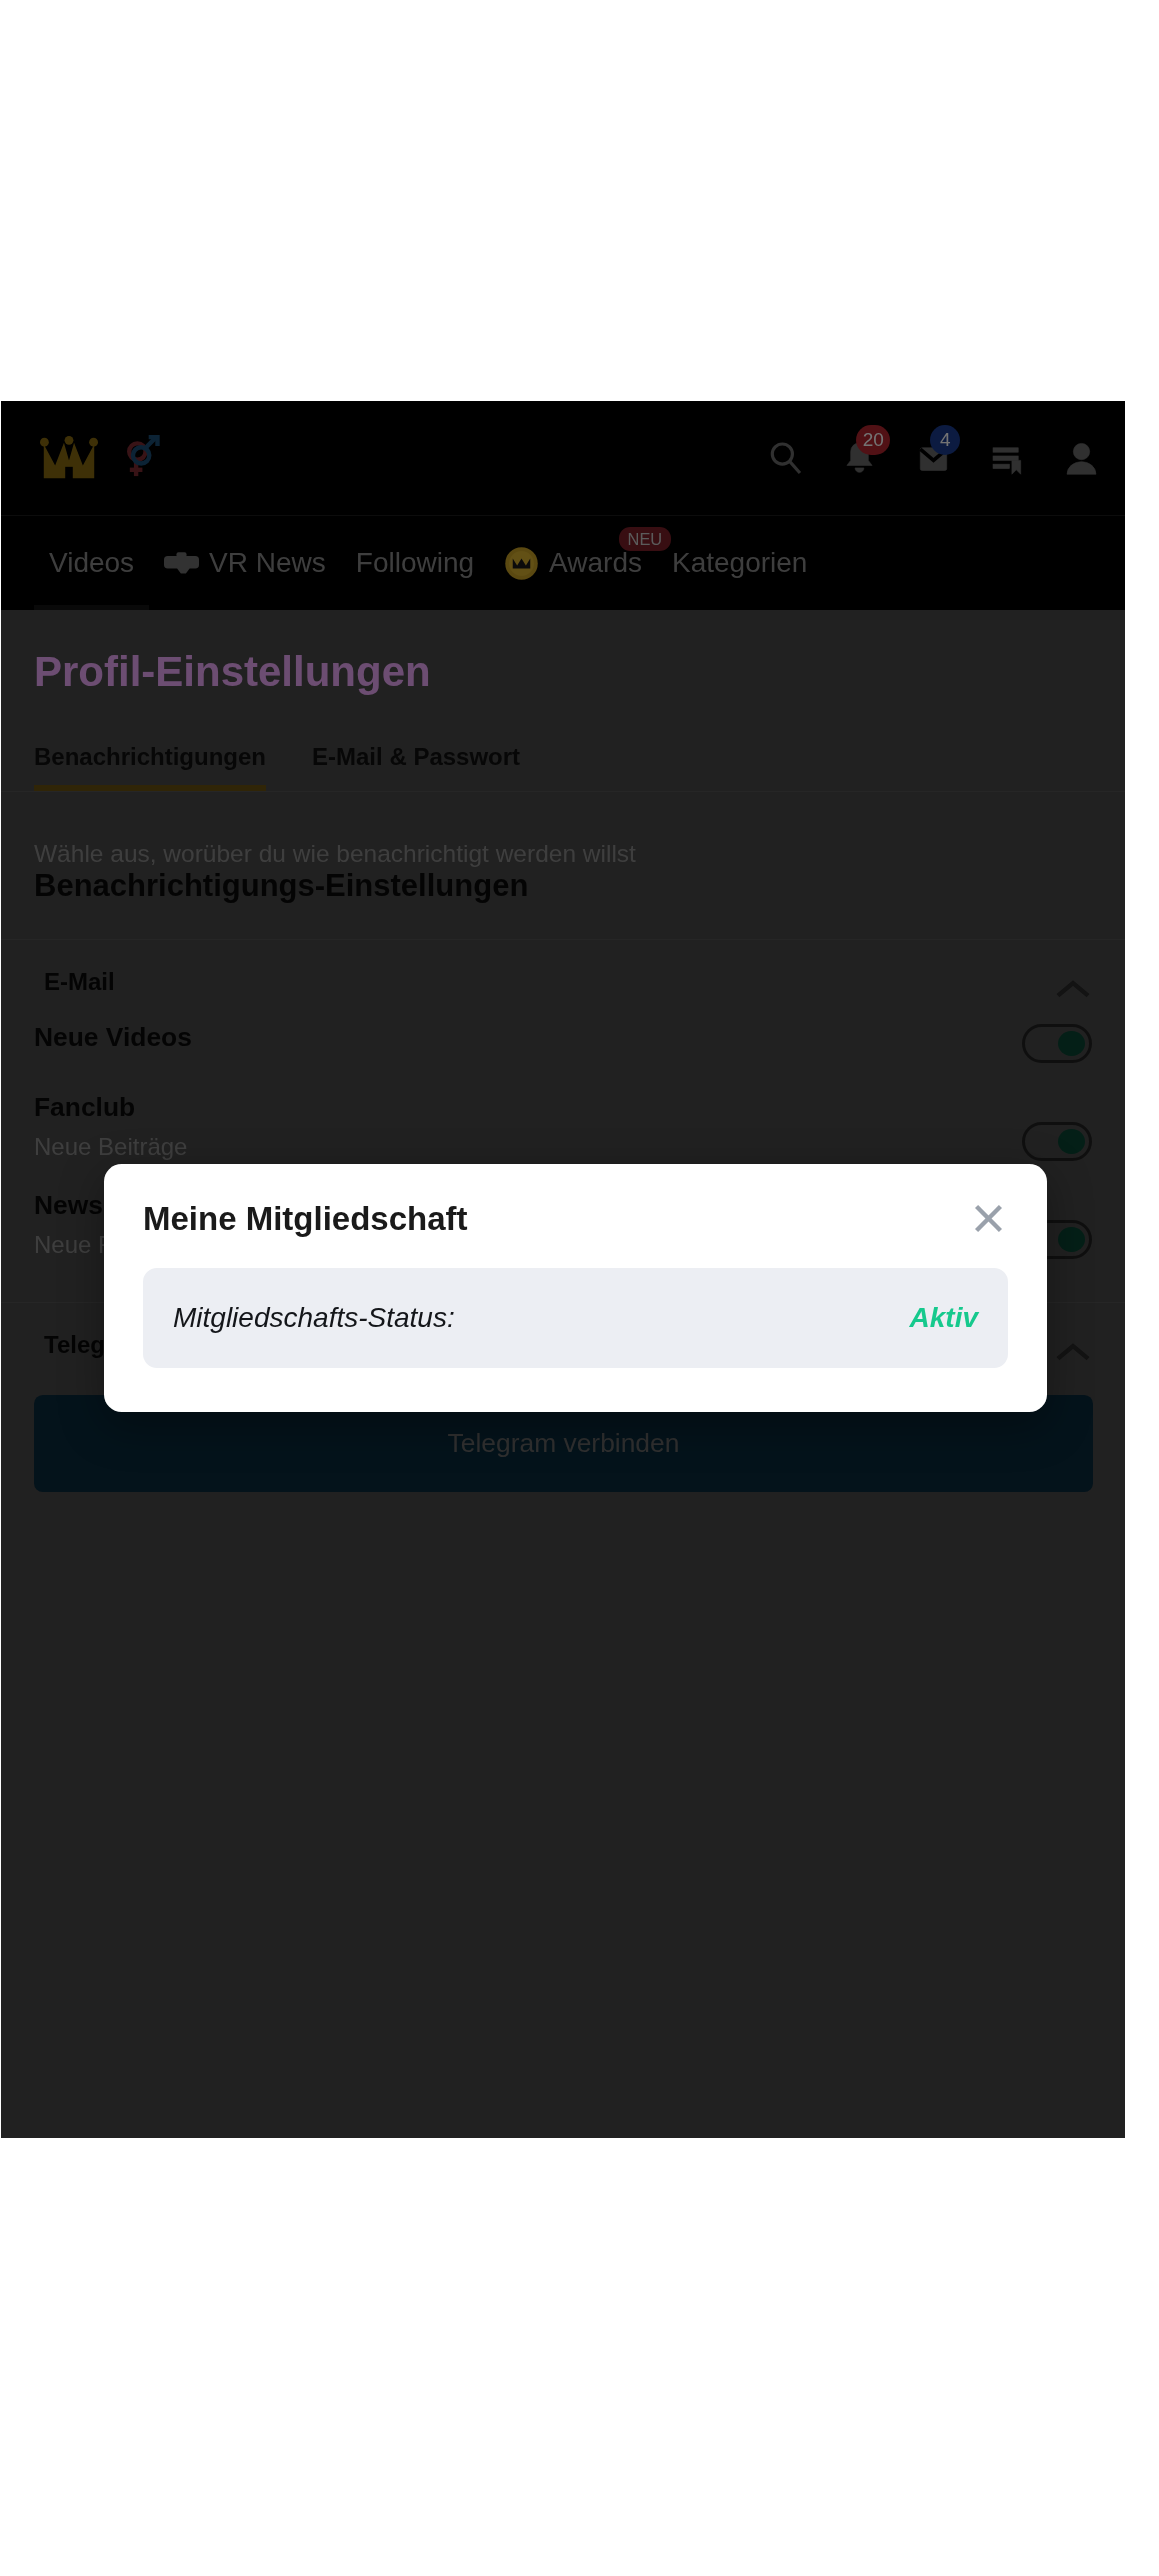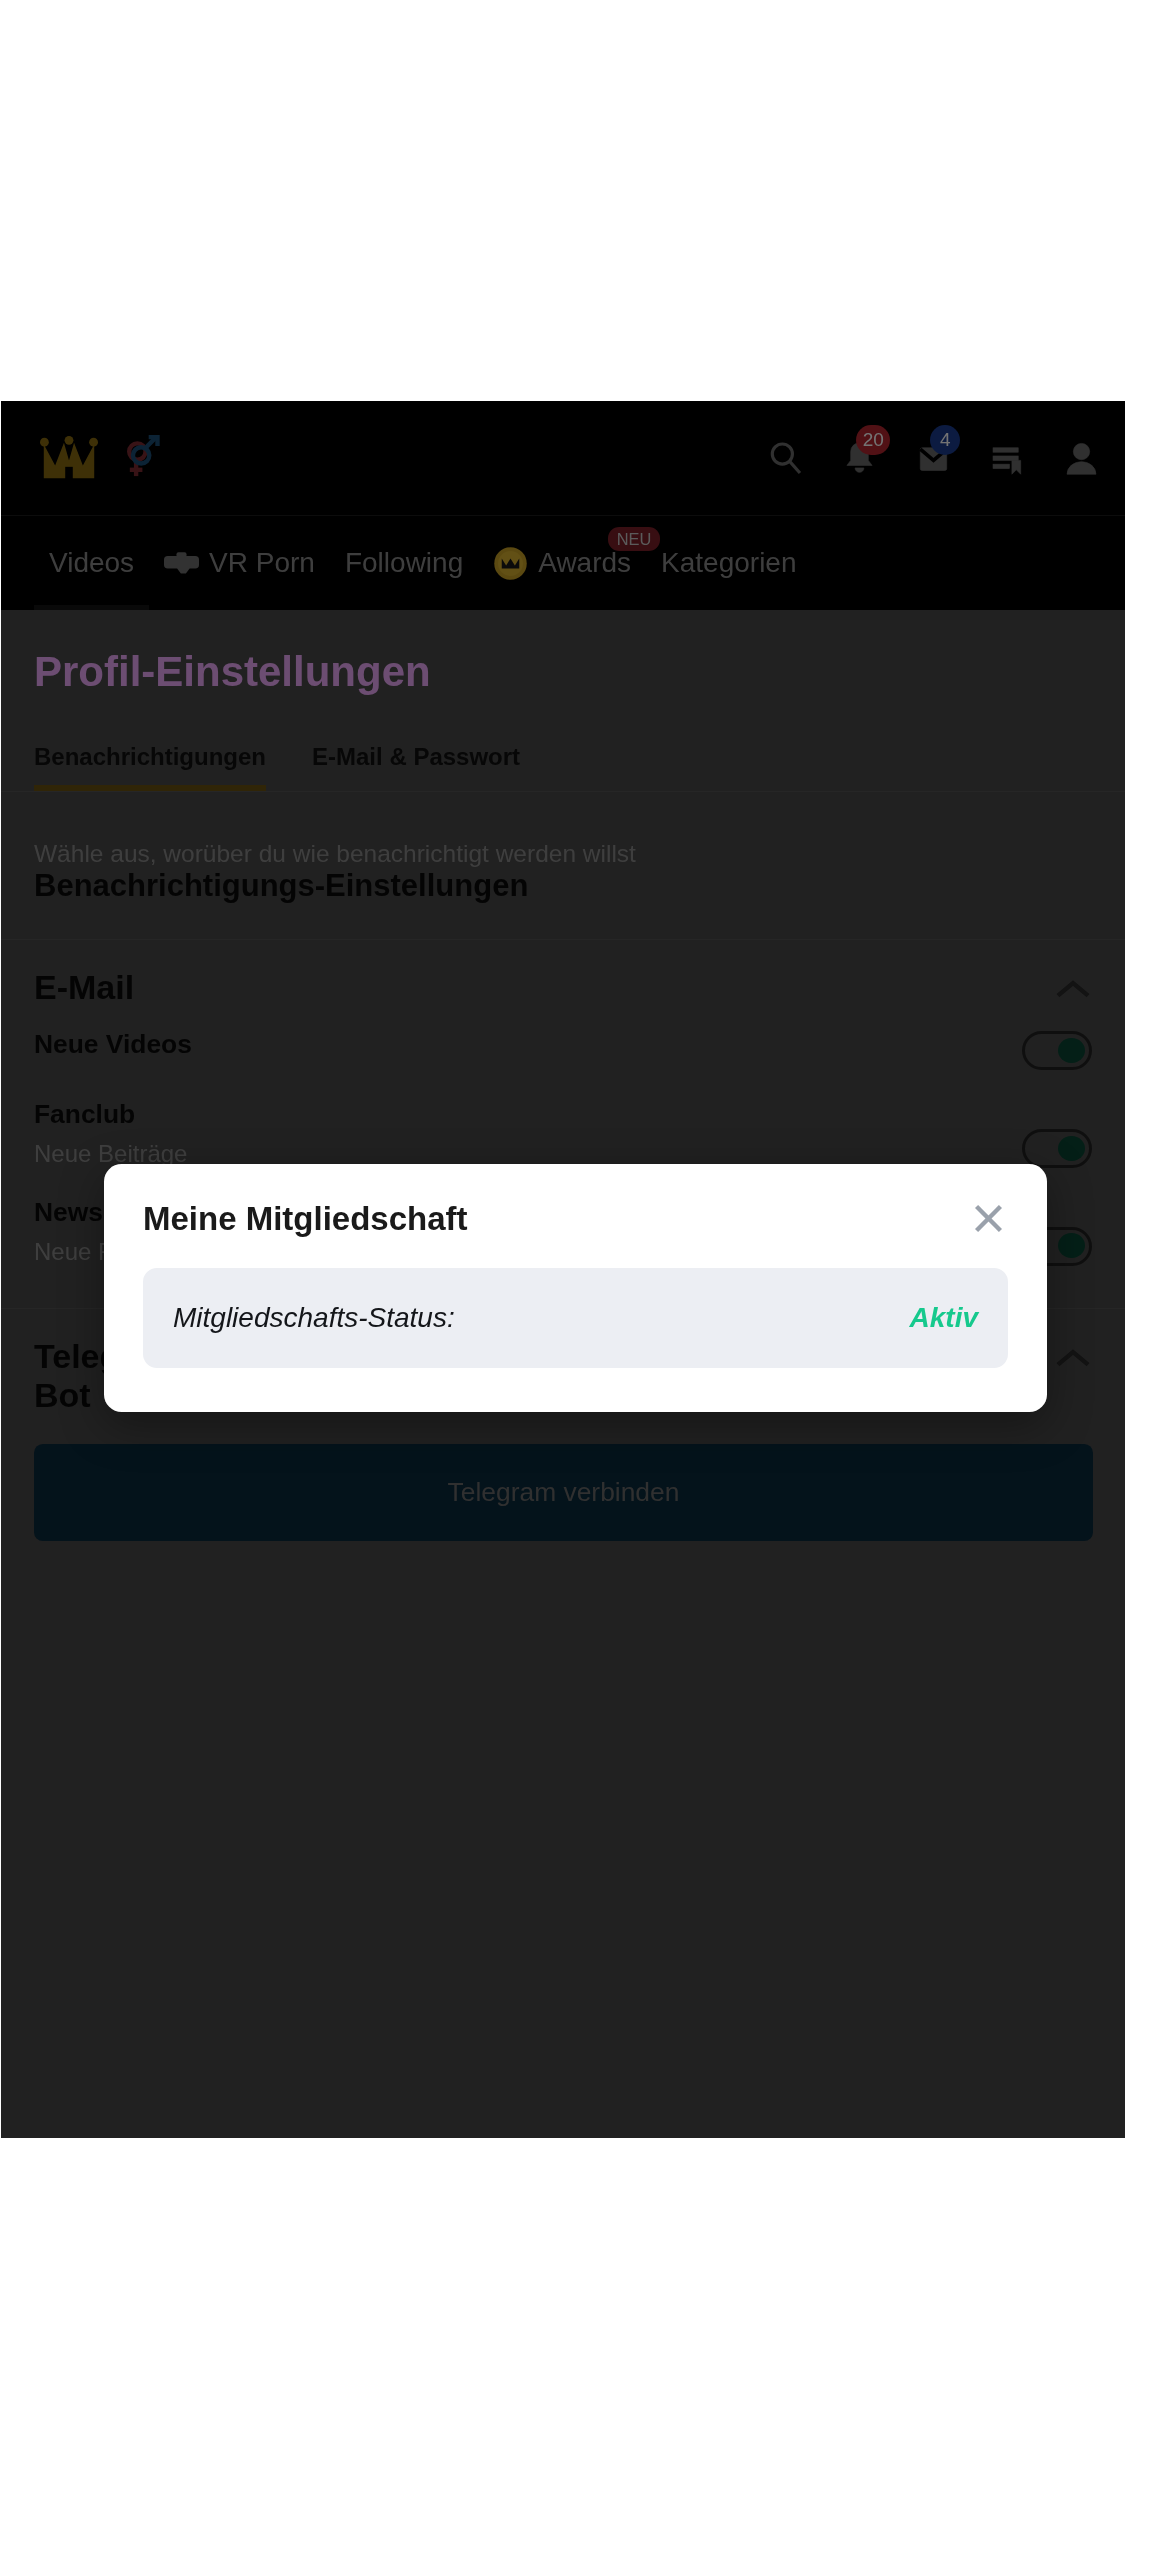--- a/index.html
+++ b/index.html
@@ -130,21 +130,21 @@
   #section-title { color: #0b0b0b; font-size: 31px; font-weight: bold; }
   #section-sub { color: #8b8b8b; font-size: 24.5px; margin-top: 14px; }
 
   .settings-group { border-top: 1.3px solid #565656; margin-top: 35px; }
 
   .group-head {
     display: flex; align-items: flex-start;
     padding: 28px 33px 0 33px;
     gap: 15px;
   }
-  .group-title { color: #0b0b0b; font-size: 34px; font-weight: bold; flex: 0 0 auto; max-width: 208px; }
+  .group-title { color: #0b0b0b; font-size: 24px; font-weight: bold; flex: 0 0 auto; max-width: 208px; margin-left: 10px; }
   .group-desc { color: #8b8b8b; font-size: 24.5px; flex: 1; line-height: 1.25; padding-top: 5px;}
   .chev {
     width: 38px; height: 22.6px; flex: 0 0 auto; margin-left: auto; margin-top: 10px;
     stroke: #2a2a2a; stroke-width: 7; fill: none;
   }
 
   .pref-row {
     display: flex; align-items: flex-end;
     padding: 21.4px 33px 7.5px 33px;
   }
@@ -287,21 +287,21 @@
 
     <a class="nav-item active-underline">
       <span>Videos</span>
     </a>
 
     <a class="nav-item">
       <svg class="nav-icon-vr" viewBox="0 0 56 40">
         <path d="M6 8 h44 a6 6 0 0 1 6 6 v8 a6 6 0 0 1 -6 6 h-9 l-6 8 h-8 l-6 -8 H6 a6 6 0 0 1 -6 -6 v-8 a6 6 0 0 1 6 -6 z" fill="#6f6f6f"></path>
         <rect x="20" y="2" width="16" height="8" rx="3" fill="#6f6f6f"></rect>
       </svg>
-      <span>VR Porn</span>
+      <span>VR News</span>
     </a>
 
     <a class="nav-item">
       <span>Following</span>
     </a>
 
     <a class="nav-item">
       <svg class="nav-icon-awards" viewBox="0 0 56 56">
         <circle cx="28" cy="28" r="26" fill="#c9a227"></circle>
         <circle cx="28" cy="28" r="20" fill="#d9b12f"></circle>

